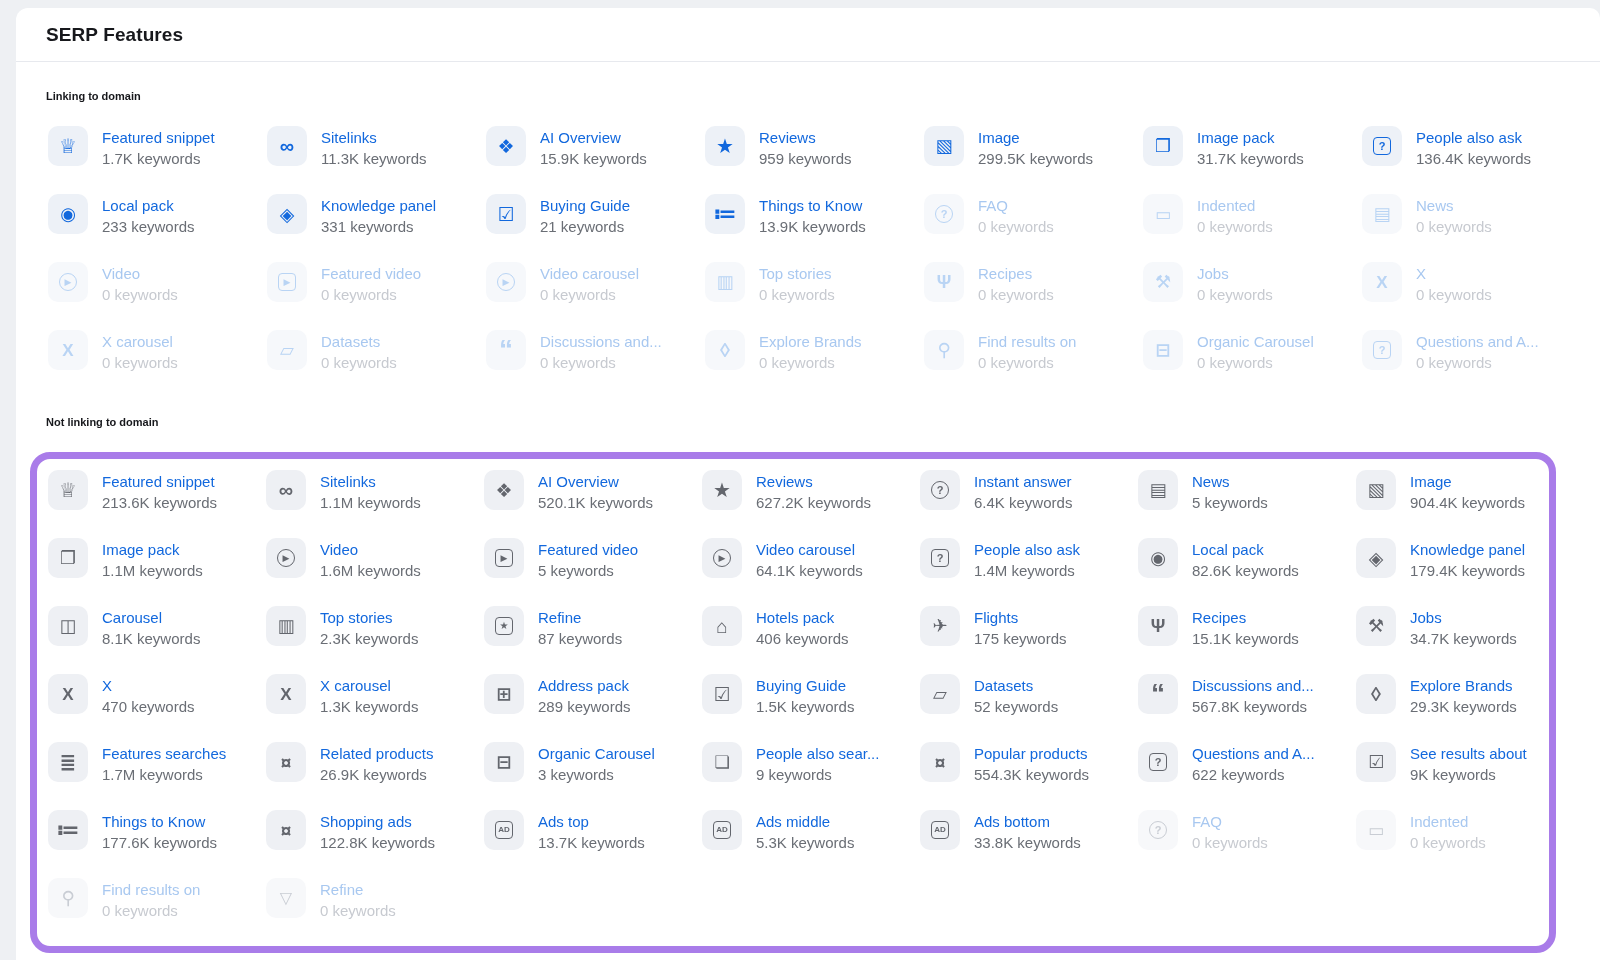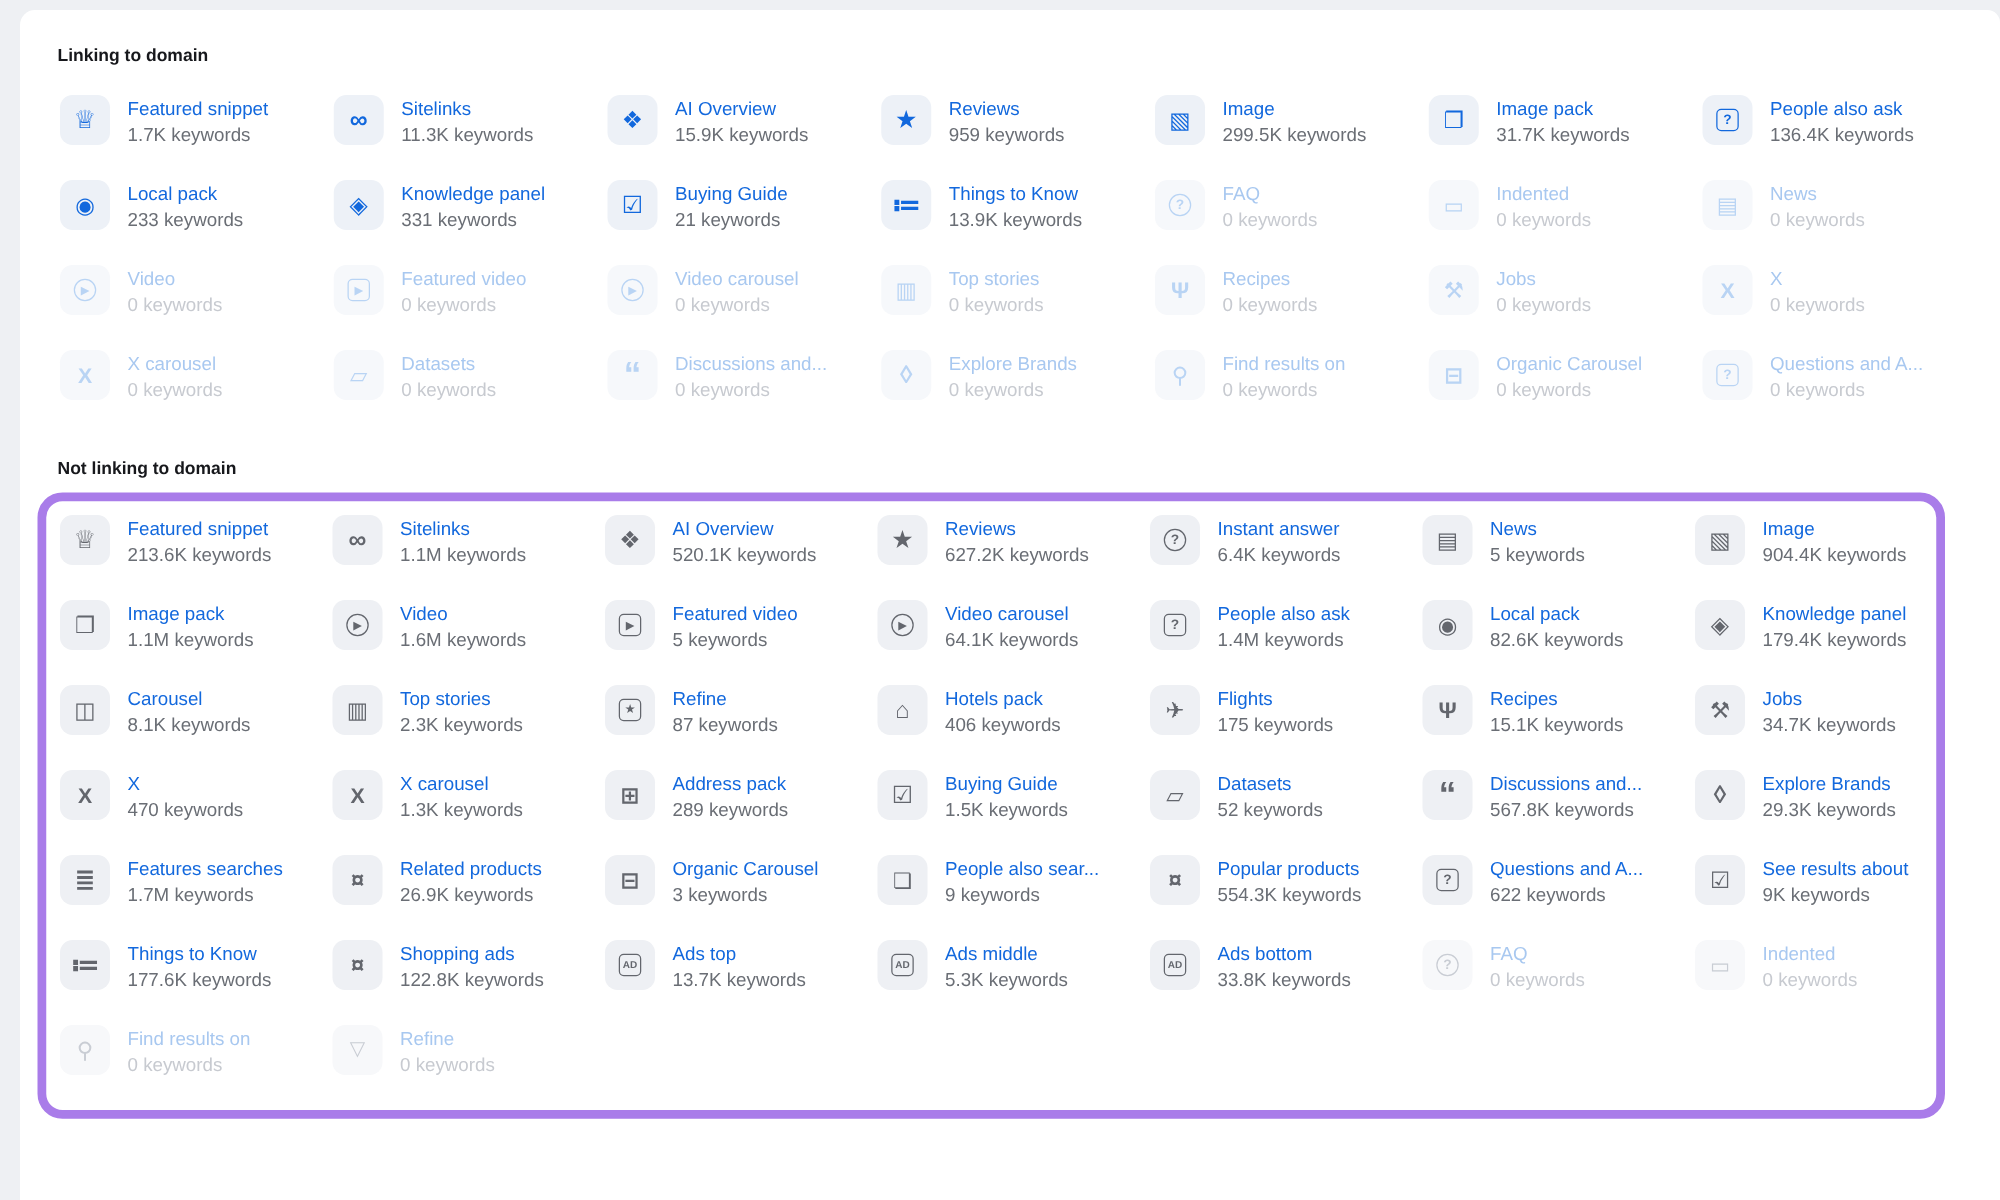--- a/index.html
+++ b/index.html
@@ -24,23 +24,23 @@
     position:absolute;left:16px;top:8px;right:0;bottom:0;
     background:#ffffff;border-radius:12px 10px 0 0;
   }
   .card-header{
     height:54px;display:flex;align-items:center;
     padding:0 30px;border-bottom:1px solid #e7e9ee;
   }
   .card-title{font-size:19px;font-weight:700;color:var(--ink);letter-spacing:.1px;}
   .card-body{padding:0;}
   .section-title{
-    margin:28px 0 24px 30px;font-size:14px;font-weight:700;color:var(--ink);
-  }
-  .section-title.second{margin-top:18px;margin-bottom:12px;}
+    margin:28px 0 24px 30px;font-size:11px;font-weight:700;color:var(--ink);
+  }
+  .section-title.second{margin-top:18px;}
   .grid{
     display:grid;
     grid-template-columns:repeat(6,219px) 1fr;
     grid-auto-rows:68px;
     padding-left:32px;
   }
   .highlight-box{
     margin:0 44px 0 14px;
     border:7px solid var(--highlight);
     border-radius:20px;
@@ -78,20 +78,23 @@
   .sec-gray .cell.disabled .tile{color:#c9cdd4;background:#f7f8fa;}
   .cell.active .label{color:var(--accent);cursor:pointer;}
   .cell.disabled .label{color:var(--disabled-label);cursor:default;}
   .cell.active .count{color:var(--count-gray);}
   .cell.disabled .count{color:var(--disabled-count);}
 </style>
 </head>
 <body>
 
 <div class="card">
+  <div class="card-header">
+    <span class="card-title">SERP Features</span>
+  </div>
   <div class="card-body">
 
     <div class="sec-blue">
       <div class="section-title">Linking to domain</div>
       <div class="grid">
           <div class="cell active">
             <span class="tile">
               <span class="glyph" style="font-size: 20px;">♕</span>
             </span>
             <span class="txt">

